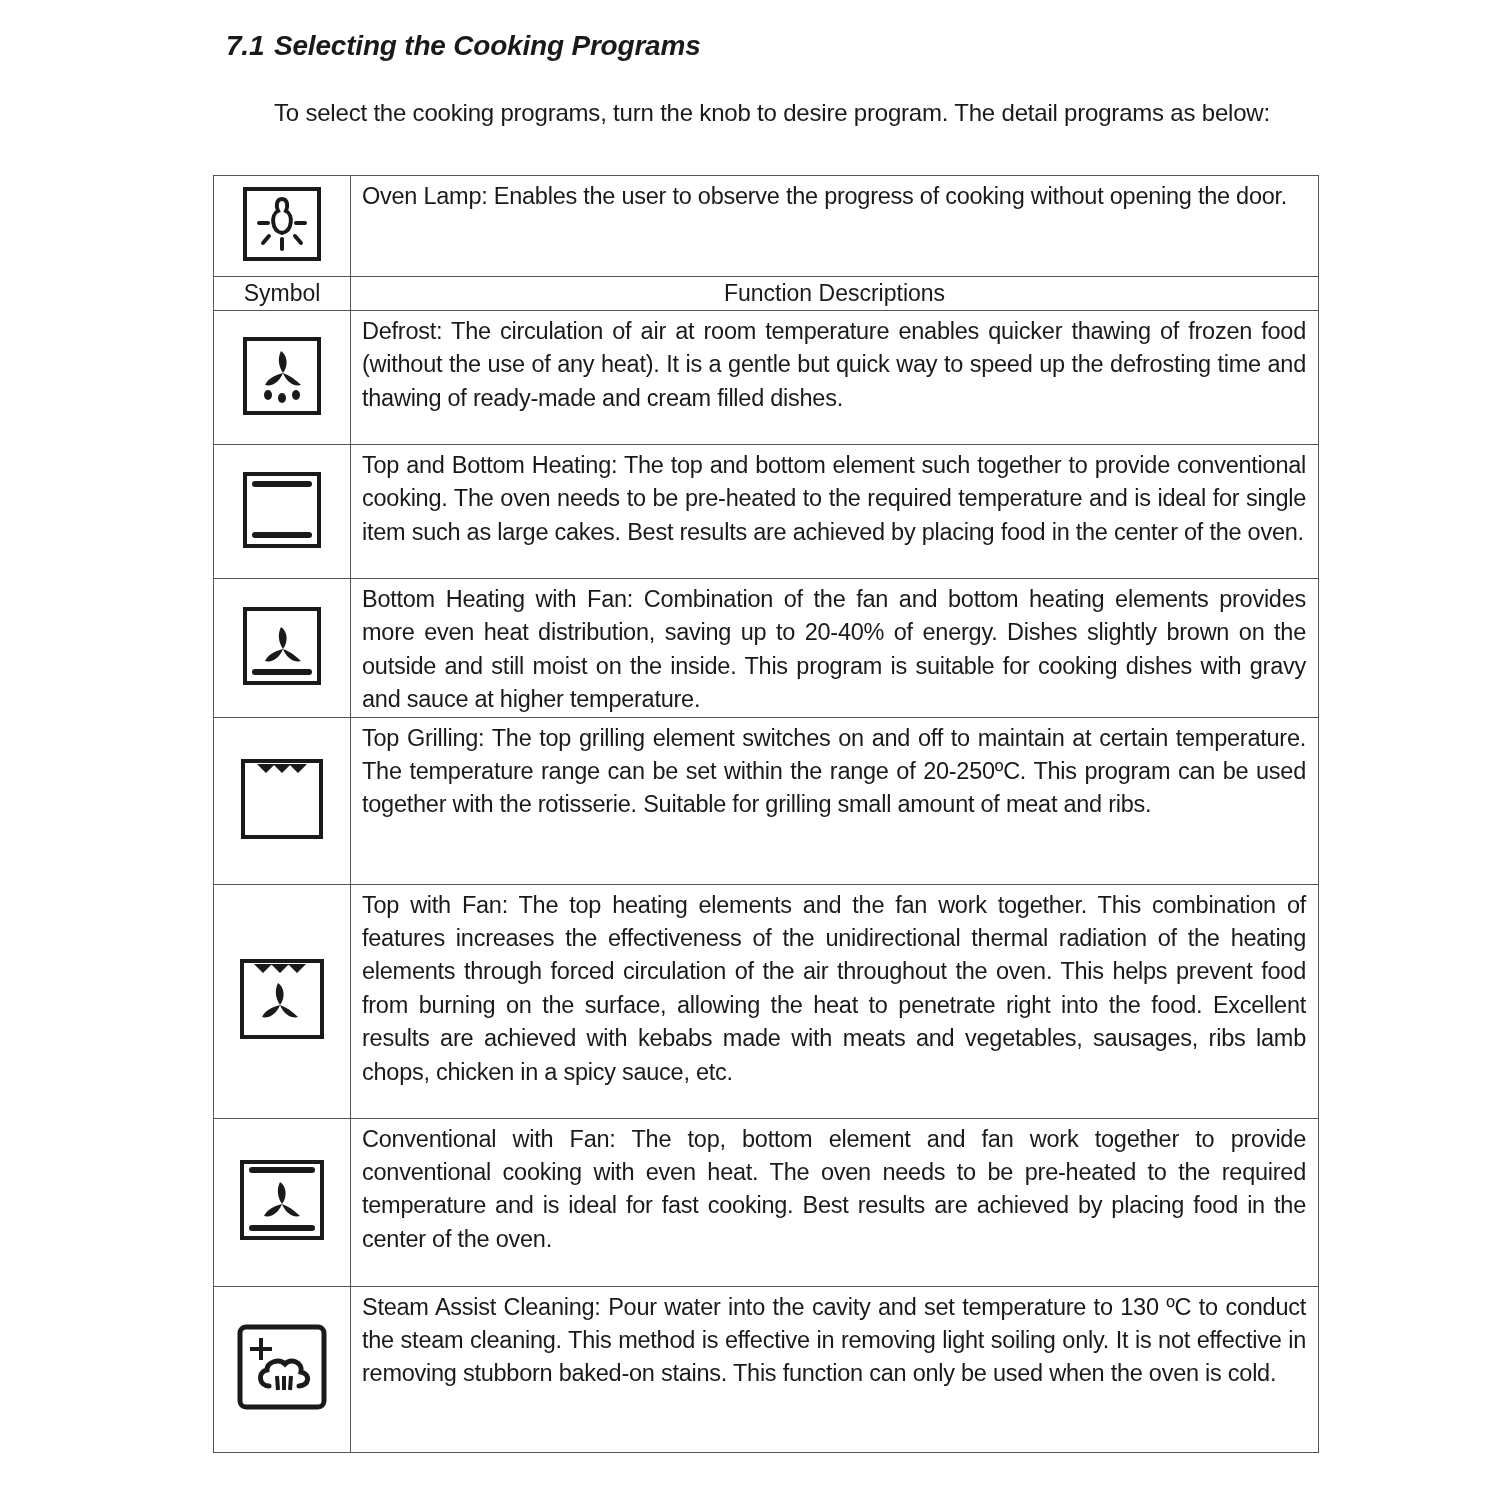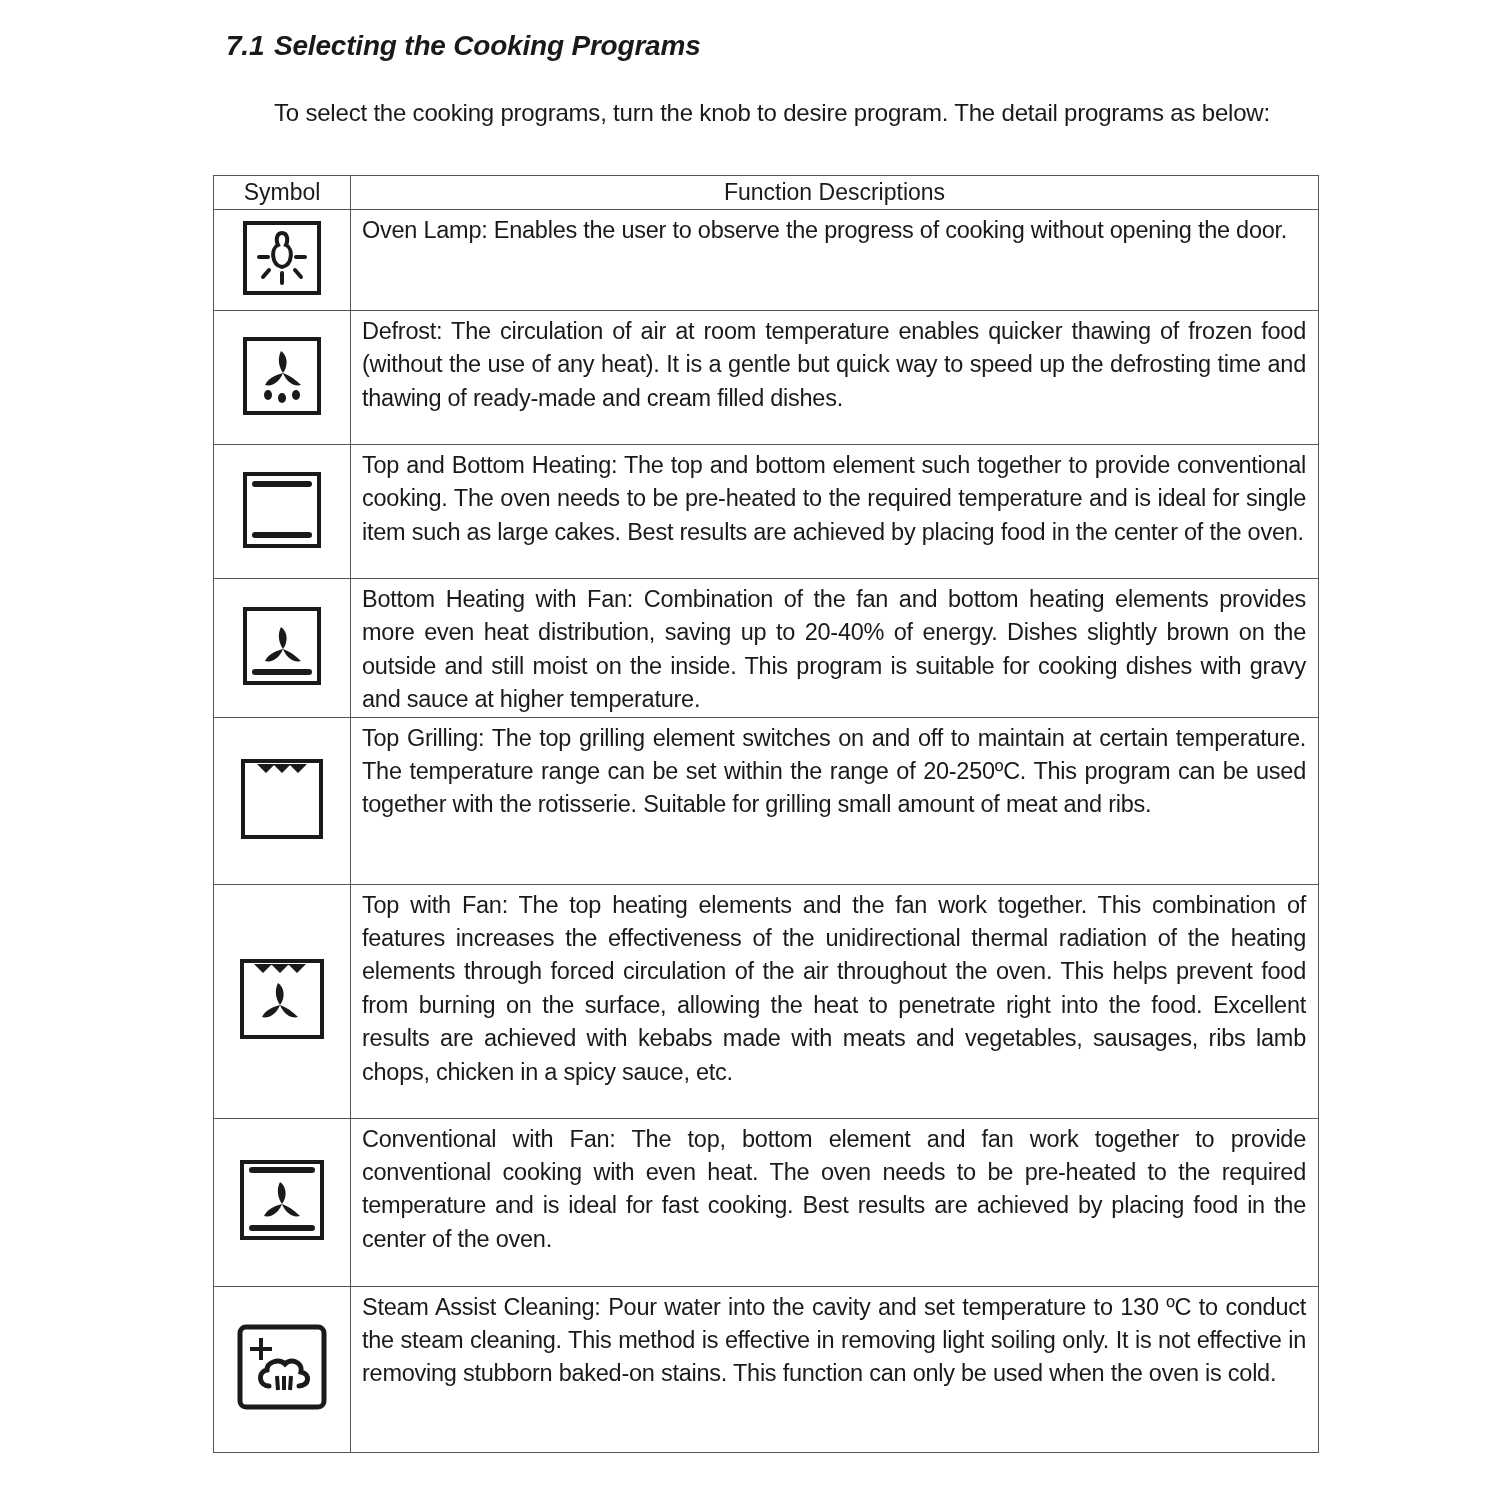--- a/index.html
+++ b/index.html
@@ -29,40 +29,40 @@
   </defs>
 </svg>
 
 <div class="heading">
   <span class="num">7.1</span><span>Selecting the Cooking Programs</span>
 </div>
 <div class="intro">To select the cooking programs, turn the knob to desire program. The detail programs as below:</div>
 
 <table>
   <tbody>
-      <tr>
-    <th class="sym">Symbol</th>
-    <th>Function Descriptions</th>
-  </tr>
-
-  <tr style="height:101px">
+      <tr style="height:101px">
     <td class="sym">
       <span class="icon">
         <svg width="78" height="74" viewBox="0 0 78 74">
           <rect x="2" y="2" width="74" height="70" fill="none" stroke="#1a1a1a" stroke-width="4"></rect>
           <path d="M39,12 C33,12 33,20 35,24 C28,27 28,44 39,46 C50,44 50,27 43,24 C45,20 45,12 39,12 Z" fill="none" stroke="#1a1a1a" stroke-width="4"></path>
           <line x1="16" y1="36" x2="25" y2="36" stroke="#1a1a1a" stroke-width="4" stroke-linecap="round"></line>
           <line x1="53" y1="36" x2="62" y2="36" stroke="#1a1a1a" stroke-width="4" stroke-linecap="round"></line>
           <line x1="39" y1="52" x2="39" y2="62" stroke="#1a1a1a" stroke-width="4" stroke-linecap="round"></line>
           <line x1="26" y1="49" x2="20" y2="56" stroke="#1a1a1a" stroke-width="4" stroke-linecap="round"></line>
           <line x1="52" y1="49" x2="58" y2="56" stroke="#1a1a1a" stroke-width="4" stroke-linecap="round"></line>
         </svg>
       </span>
     </td>
     <td class="desc">Oven Lamp: Enables the user to observe the progress of cooking without opening the door.</td>
+  </tr>
+
+  <tr>
+    <th class="sym">Symbol</th>
+    <th>Function Descriptions</th>
   </tr>
 
   <tr style="height:134px">
     <td class="sym">
       <span class="icon">
         <svg width="78" height="78" viewBox="0 0 78 78">
           <rect x="2" y="2" width="74" height="74" fill="none" stroke="#1a1a1a" stroke-width="4"></rect>
           <use href="#fan" transform="translate(40,36)"></use>
           <ellipse cx="25" cy="58" rx="4" ry="5" fill="#1a1a1a"></ellipse>
           <ellipse cx="39" cy="61" rx="4" ry="5" fill="#1a1a1a"></ellipse>

